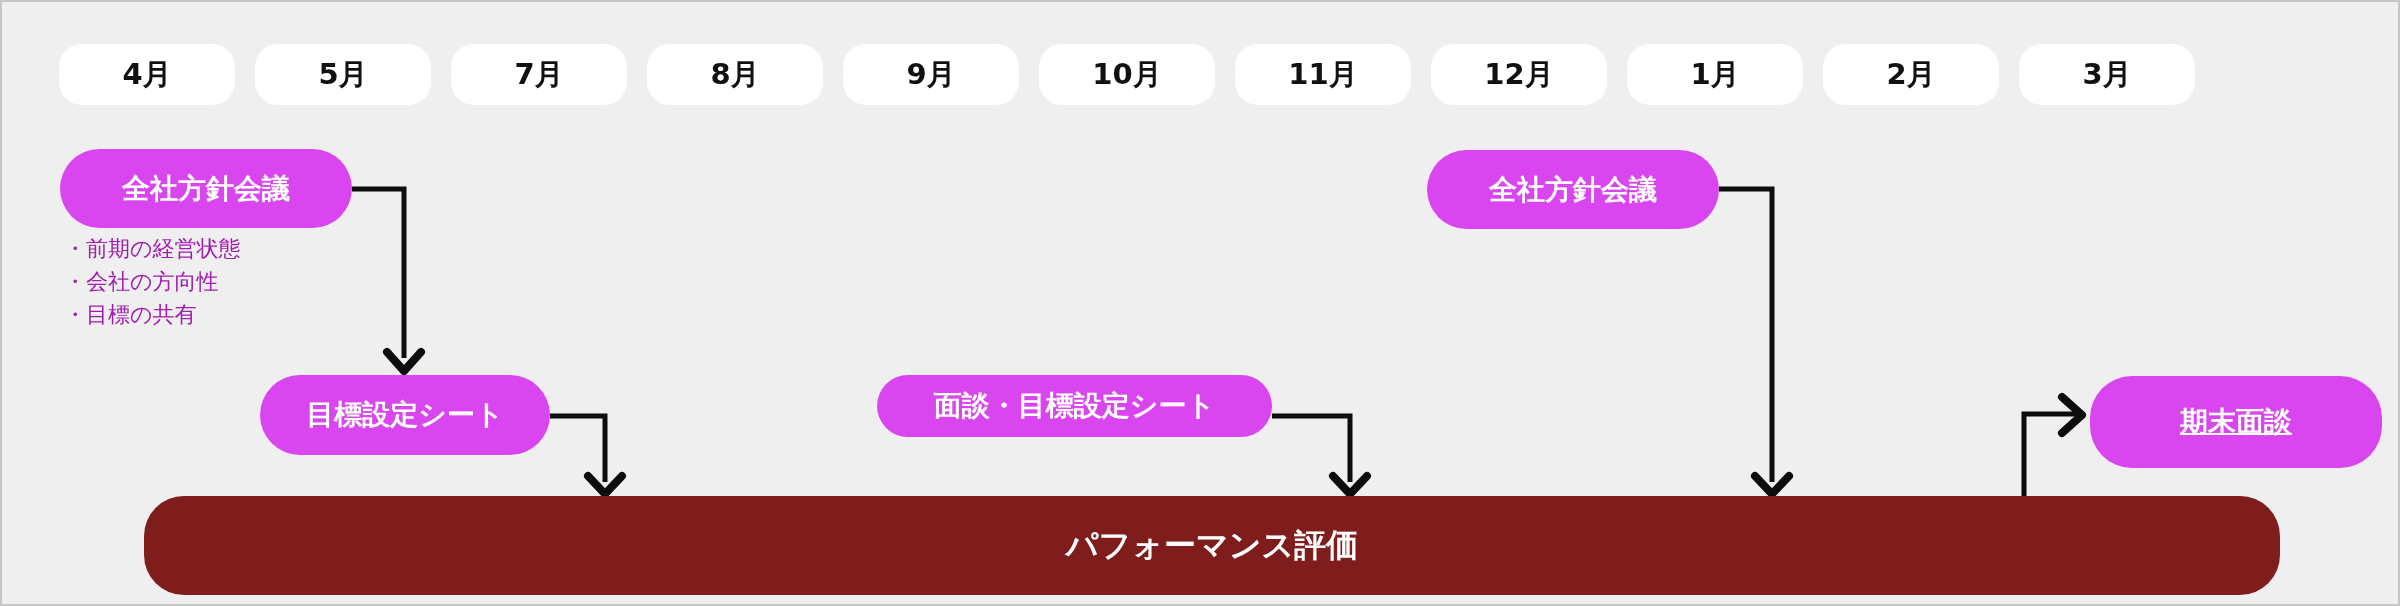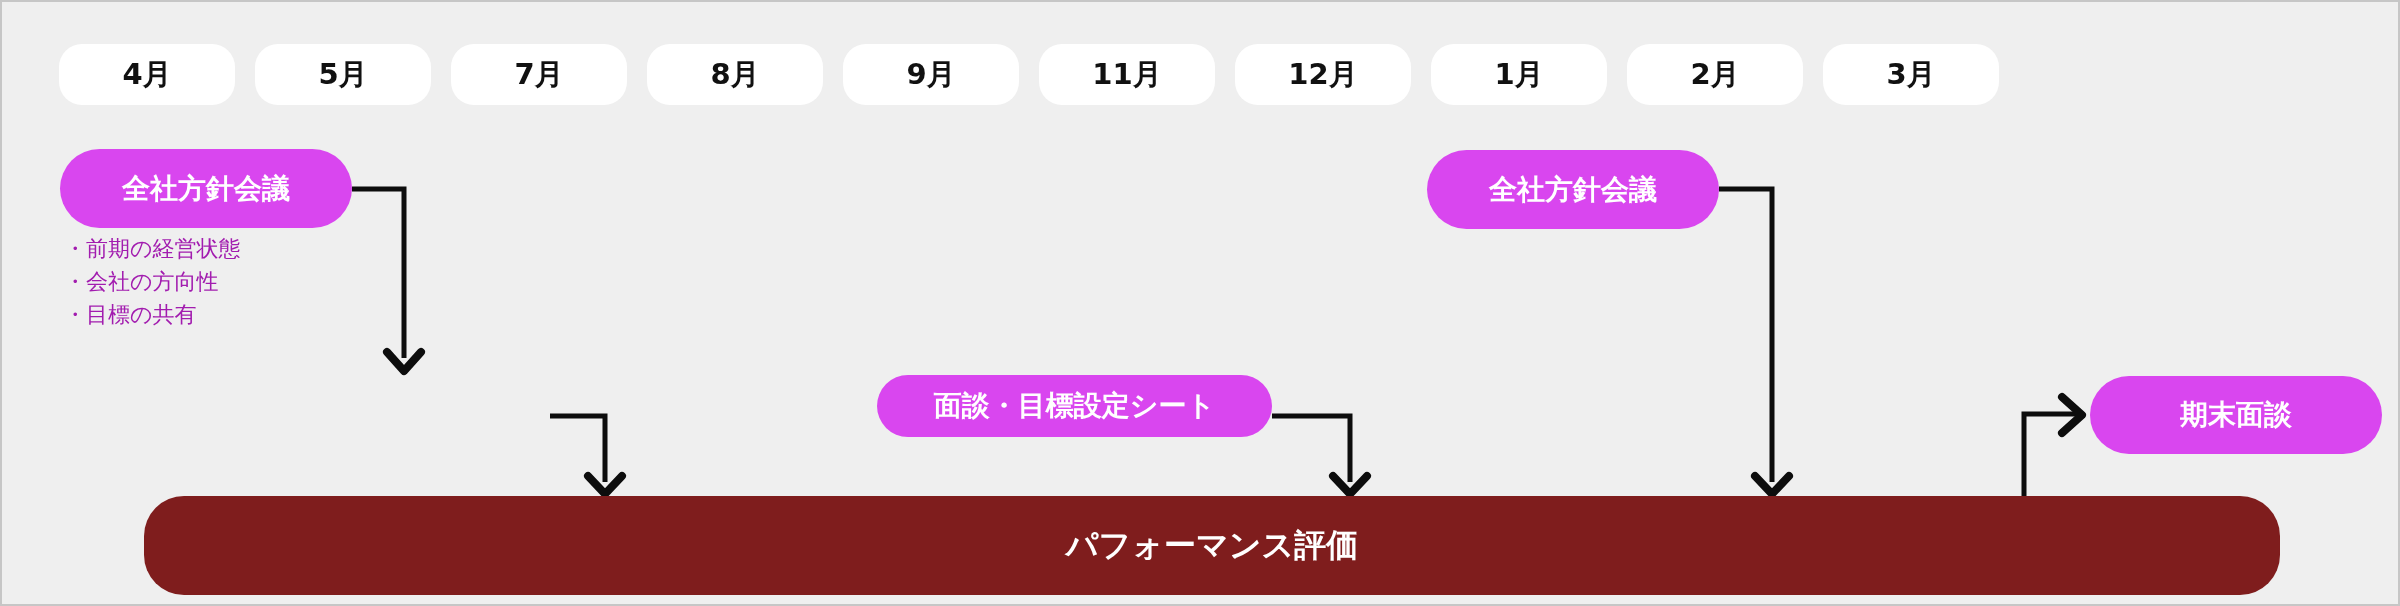--- a/index.html
+++ b/index.html
@@ -27,21 +27,21 @@
   .pill{
     position:absolute;background:#d946ef;color:#ffffff;
     border-radius:42px;
     display:flex;align-items:center;justify-content:center;
     font-weight:700;font-size:28px;white-space:nowrap;
   }
   #pill-pm1{left:58px;top:147px;width:292px;height:79px;}
   #pill-goal{left:258px;top:373px;width:290px;height:80px;}
   #pill-interview{left:875px;top:373px;width:395px;height:62px;}
   #pill-pm2{left:1425px;top:148px;width:292px;height:79px;}
-  #pill-final{left:2088px;top:374px;width:292px;height:78px;}
+  #pill-final{left:2088px;top:374px;width:292px;height:92px;text-decoration:underline;}
   
   .notes{
     position:absolute;left:62px;top:230px;
     font-size:22px;line-height:33px;color:#a21caf;font-weight:500;
   }
   
   .bar{
     position:absolute;left:142px;top:494px;width:2136px;height:99px;
     background:#7f1d1d;color:#ffffff;border-radius:40px;
     display:flex;align-items:center;justify-content:center;
@@ -61,20 +61,23 @@
         <span>5月</span>
       </div>
     <div class="month">
         <span>7月</span>
       </div>
     <div class="month">
         <span>8月</span>
       </div>
     <div class="month">
         <span>9月</span>
+      </div>
+    <div class="month">
+        <span>10月</span>
       </div>
     <div class="month">
         <span>11月</span>
       </div>
     <div class="month">
         <span>12月</span>
       </div>
     <div class="month">
         <span>1月</span>
       </div>
@@ -112,20 +115,23 @@
   <div class="pill" id="pill-pm1">
     <span>全社方針会議</span>
   </div>
 
   <div class="notes">
     <div>・前期の経営状態</div>
     <div>・会社の方向性</div>
     <div>・目標の共有</div>
   </div>
 
+  <div class="pill" id="pill-goal">
+    <span>目標設定シート</span>
+  </div>
 
   <div class="pill" id="pill-interview">
     <span>面談・目標設定シート</span>
   </div>
 
   <div class="pill" id="pill-pm2">
     <span>全社方針会議</span>
   </div>
 
   <div class="pill" id="pill-final">

